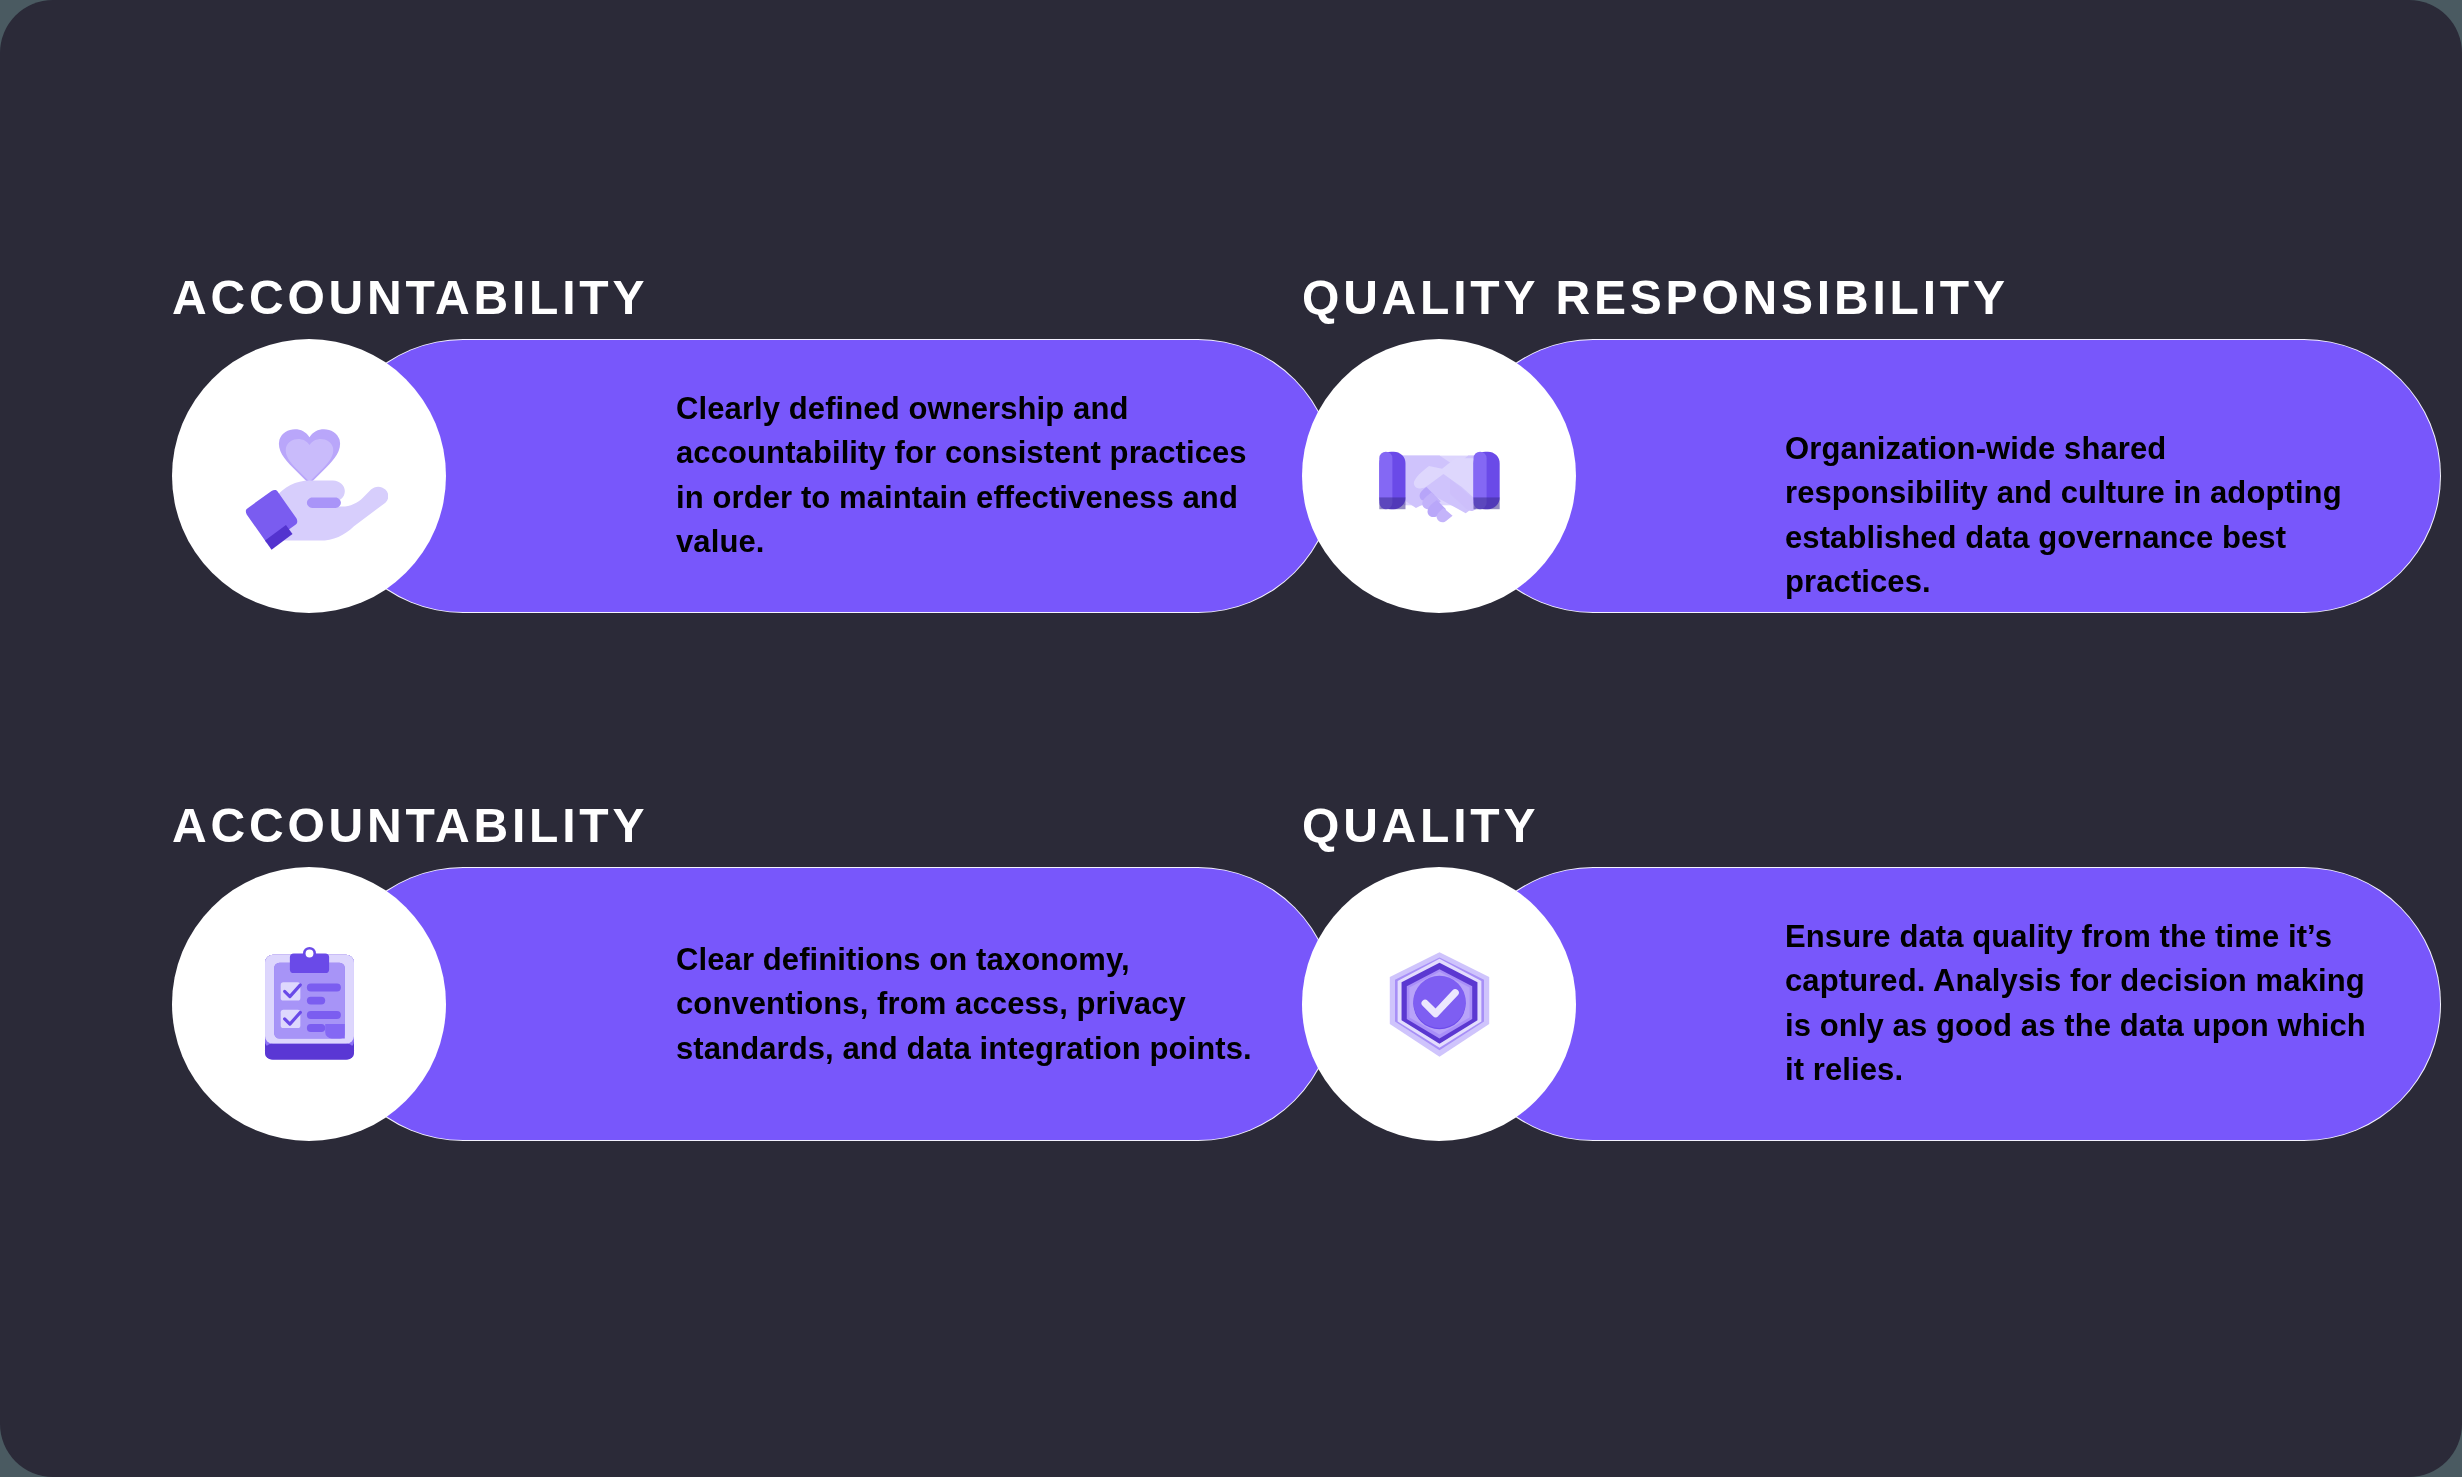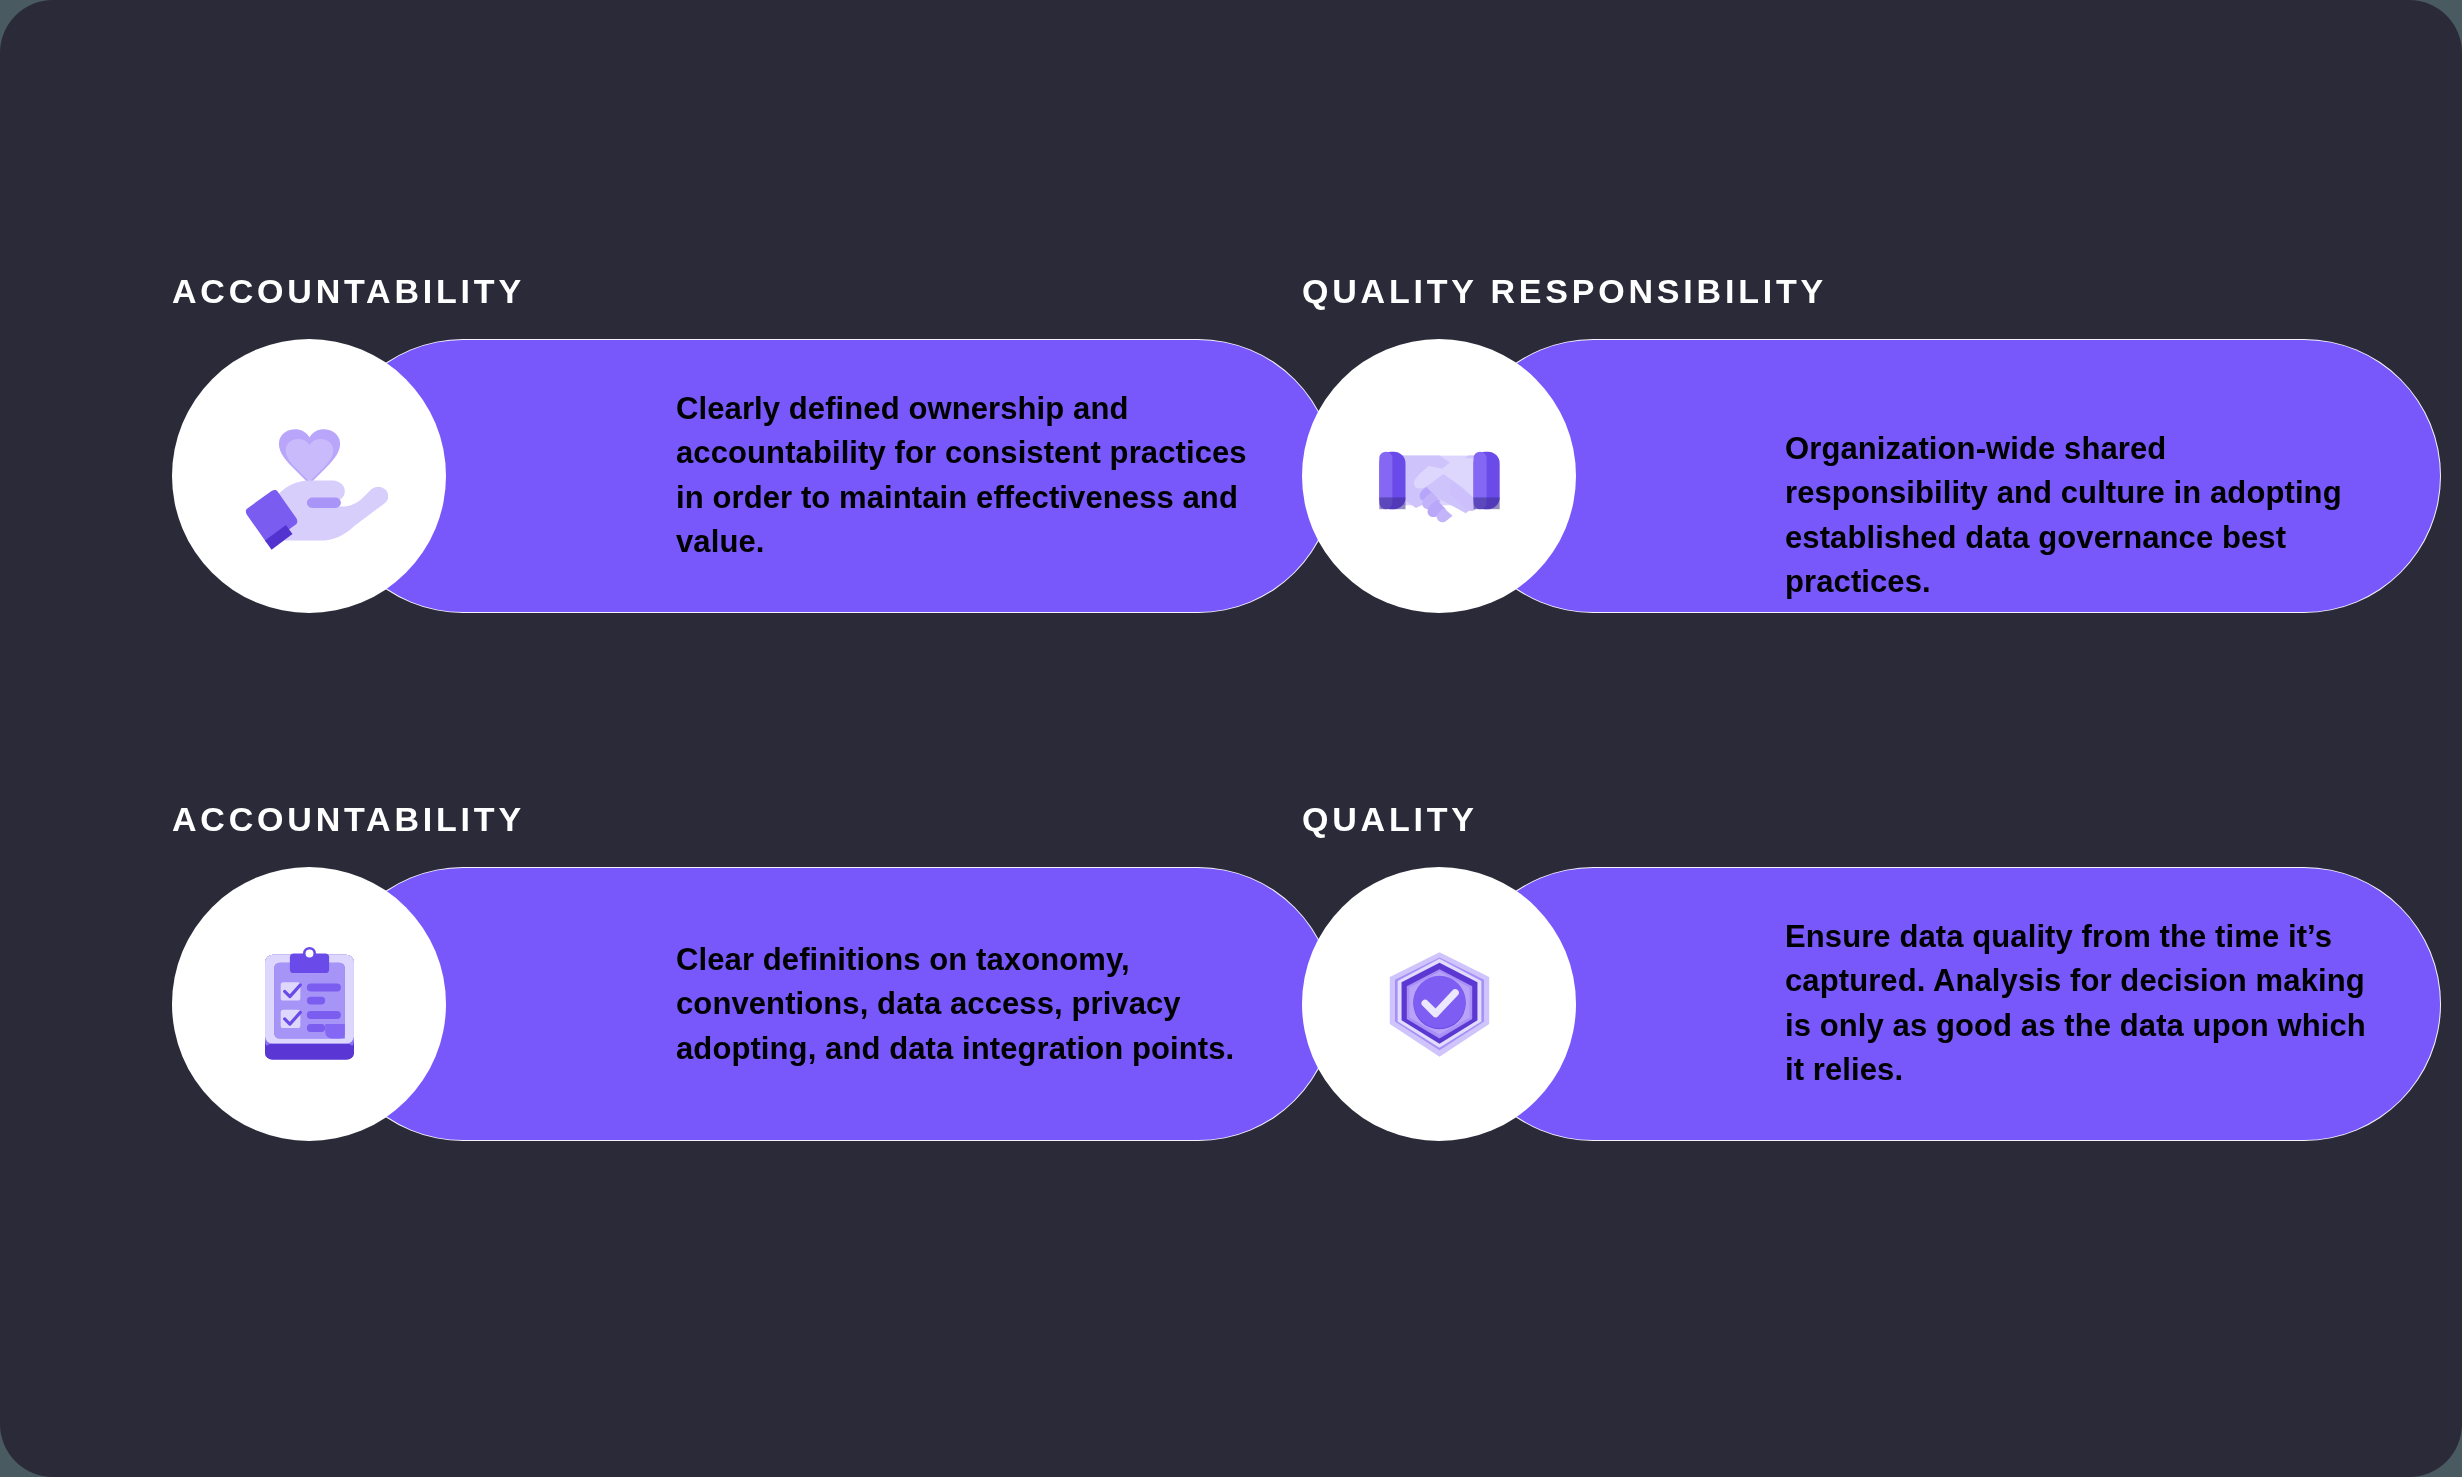--- a/index.html
+++ b/index.html
@@ -19,21 +19,21 @@
     position:absolute;
     left:0; top:0; width:2462px; height:1477px;
   }
 
   
   .card { position:absolute; }
   .card-heading {
     position:absolute;
     top:0; left:0;
     color:#ffffff;
-    font-size:34px;
+    font-size:48px;
     font-weight:700;
     letter-spacing:3.8px;
     line-height:1;
     white-space:nowrap;
   }
   .pill-wrap { position:absolute; left:0; top:65px; }
   .pill {
     position:absolute;
     left:154px; top:0;
     height:274px;
@@ -131,21 +131,21 @@
             </svg>
           </span>
         </div>
       </div>
     </div>
 
     <div class="card" id="card-standardization">
       <div class="card-heading">ACCOUNTABILITY</div>
       <div class="pill-wrap">
         <div class="pill">
-          <div class="pill-text">Clear definitions on taxonomy, conventions, data access, privacy adopting, and data integration points.</div>
+          <div class="pill-text">Clear definitions on taxonomy, conventions, from access, privacy standards, and data integration points.</div>
         </div>
         <div class="circle">
           <span>
             <svg width="157" height="157" viewBox="0 0 120 120">
               <rect x="26" y="22" width="68" height="80" rx="6" fill="#5333cf"></rect>
               <rect x="26" y="22" width="68" height="72" rx="6" fill="#8e74f5"></rect>
               <rect x="26" y="22" width="68" height="68" rx="6" fill="#ddd6fd"></rect>
               <rect x="33" y="28" width="54" height="58" rx="4" fill="#8d76f4"></rect>
               <rect x="33" y="28" width="54" height="58" rx="4" fill="#a794f7"></rect>
               <rect x="45" y="21" width="30" height="15" rx="3" fill="#6a4ae8"></rect>

